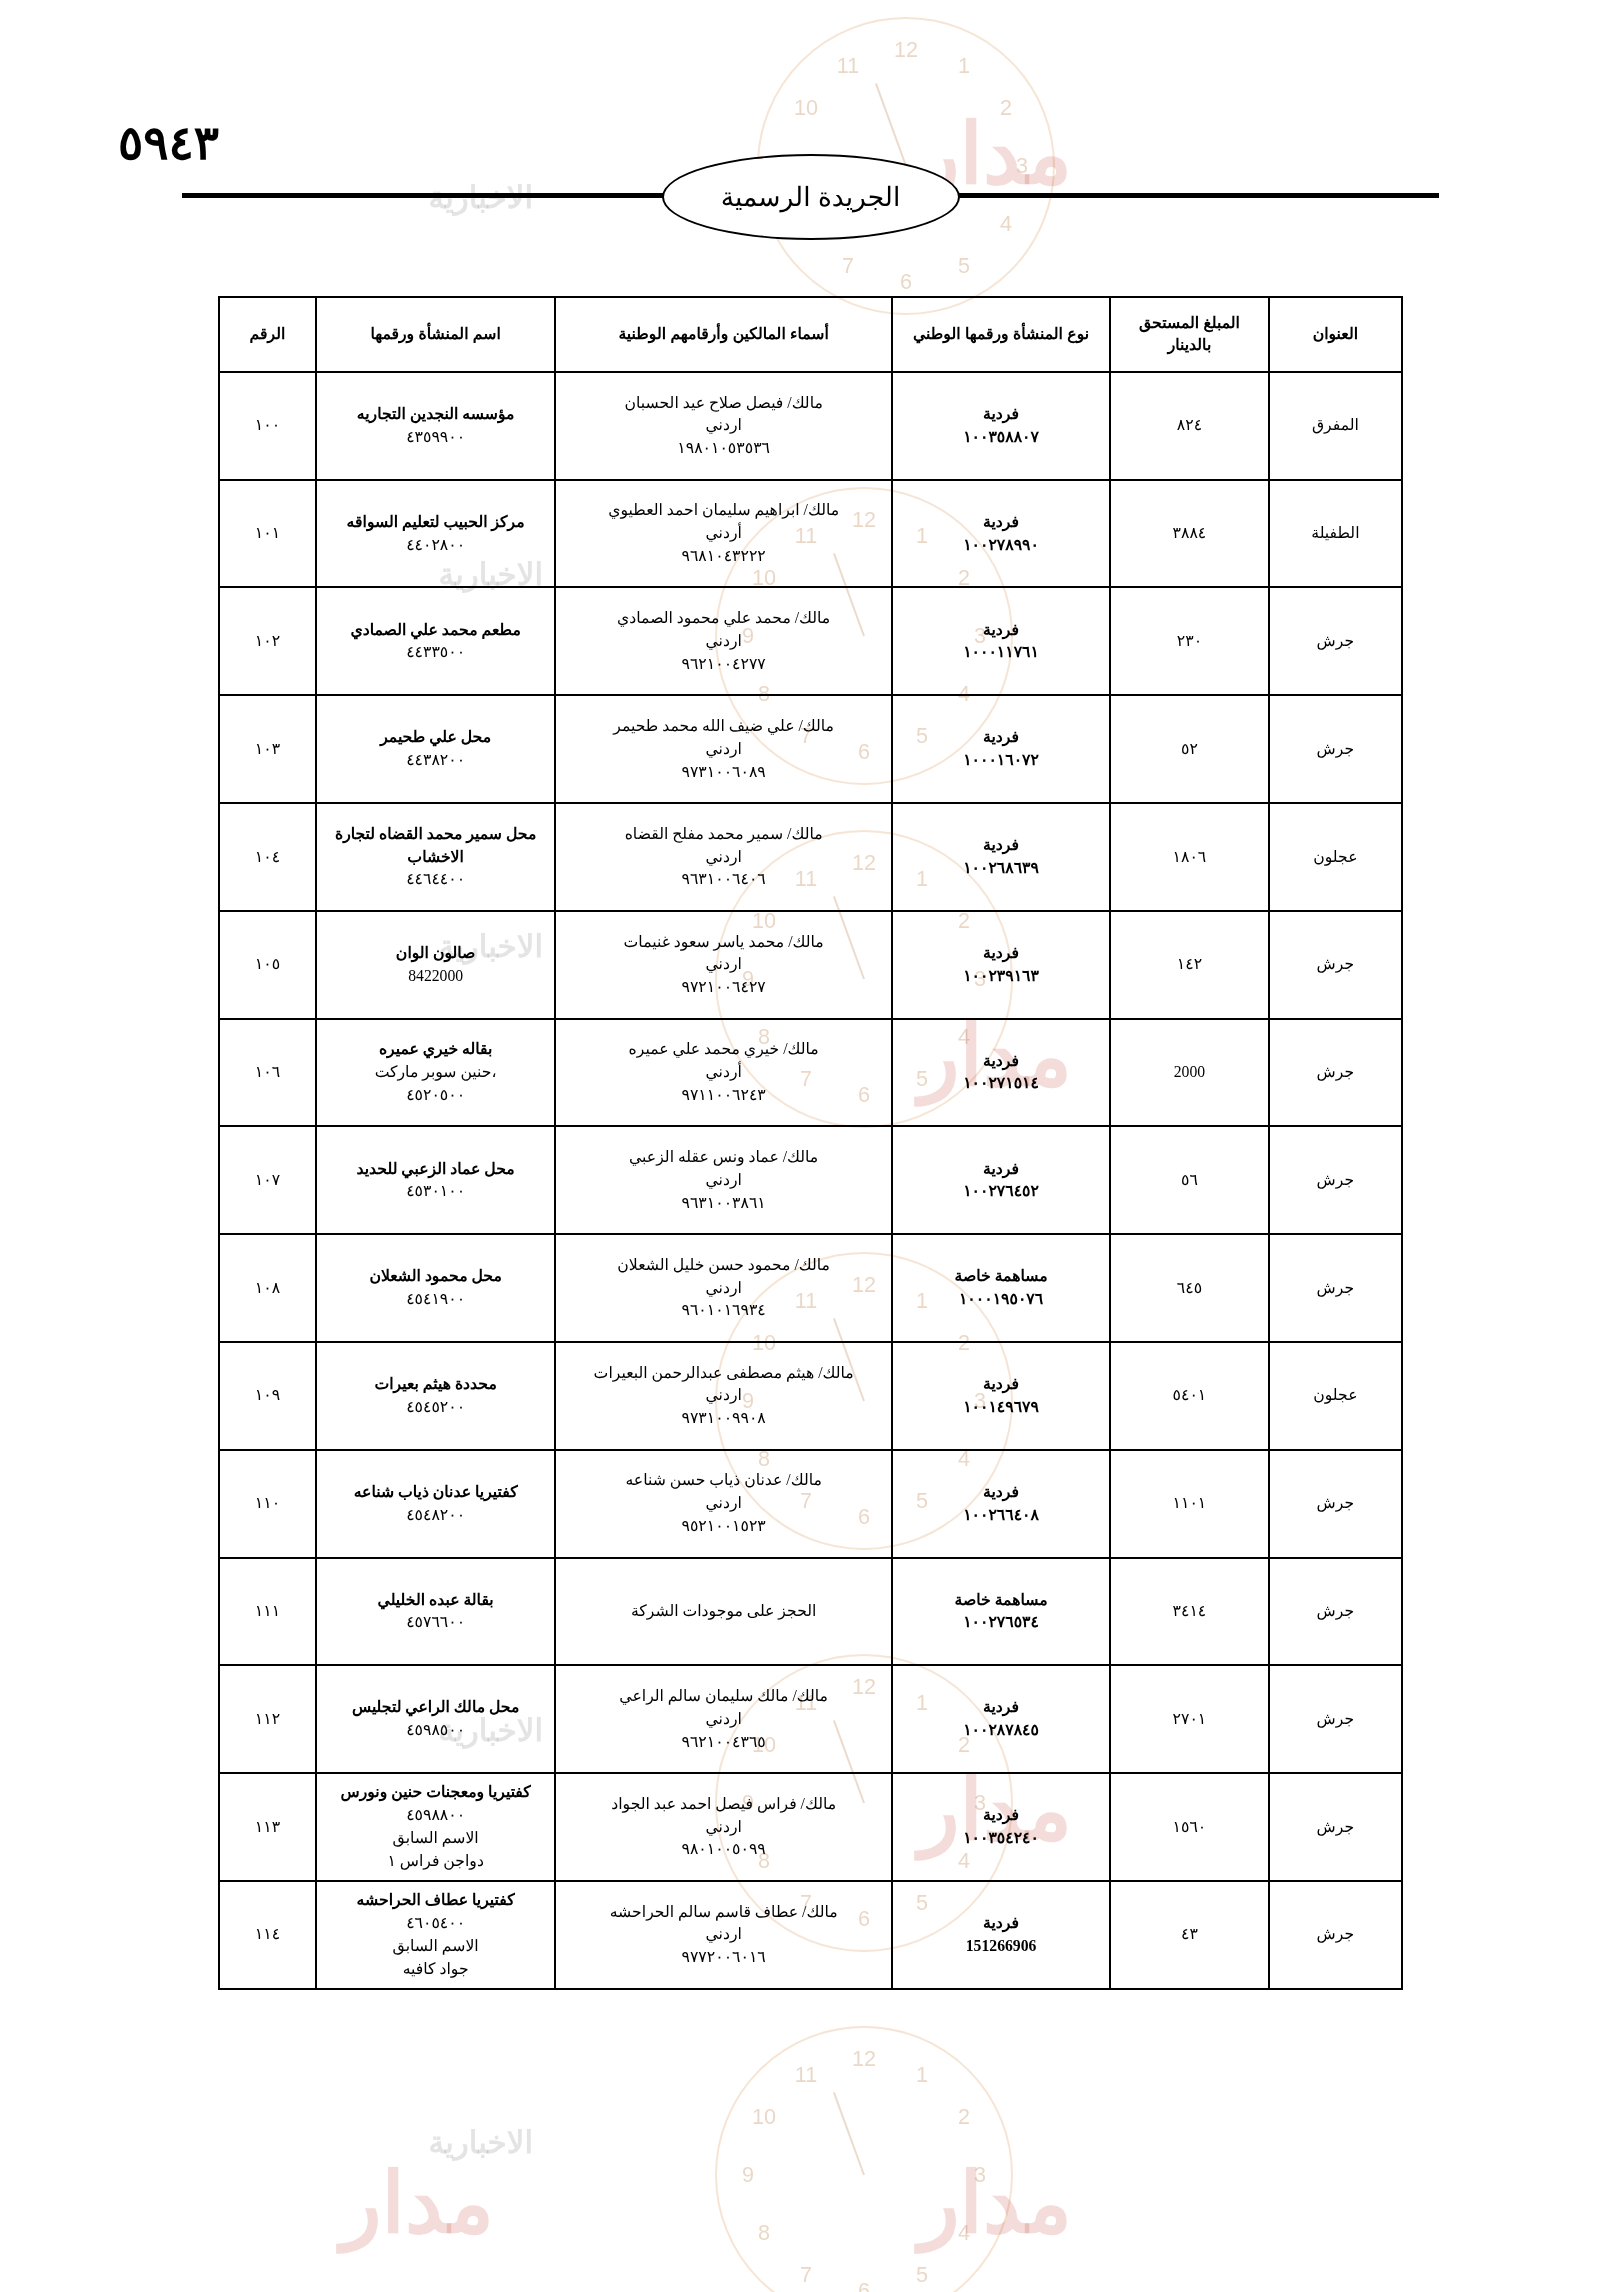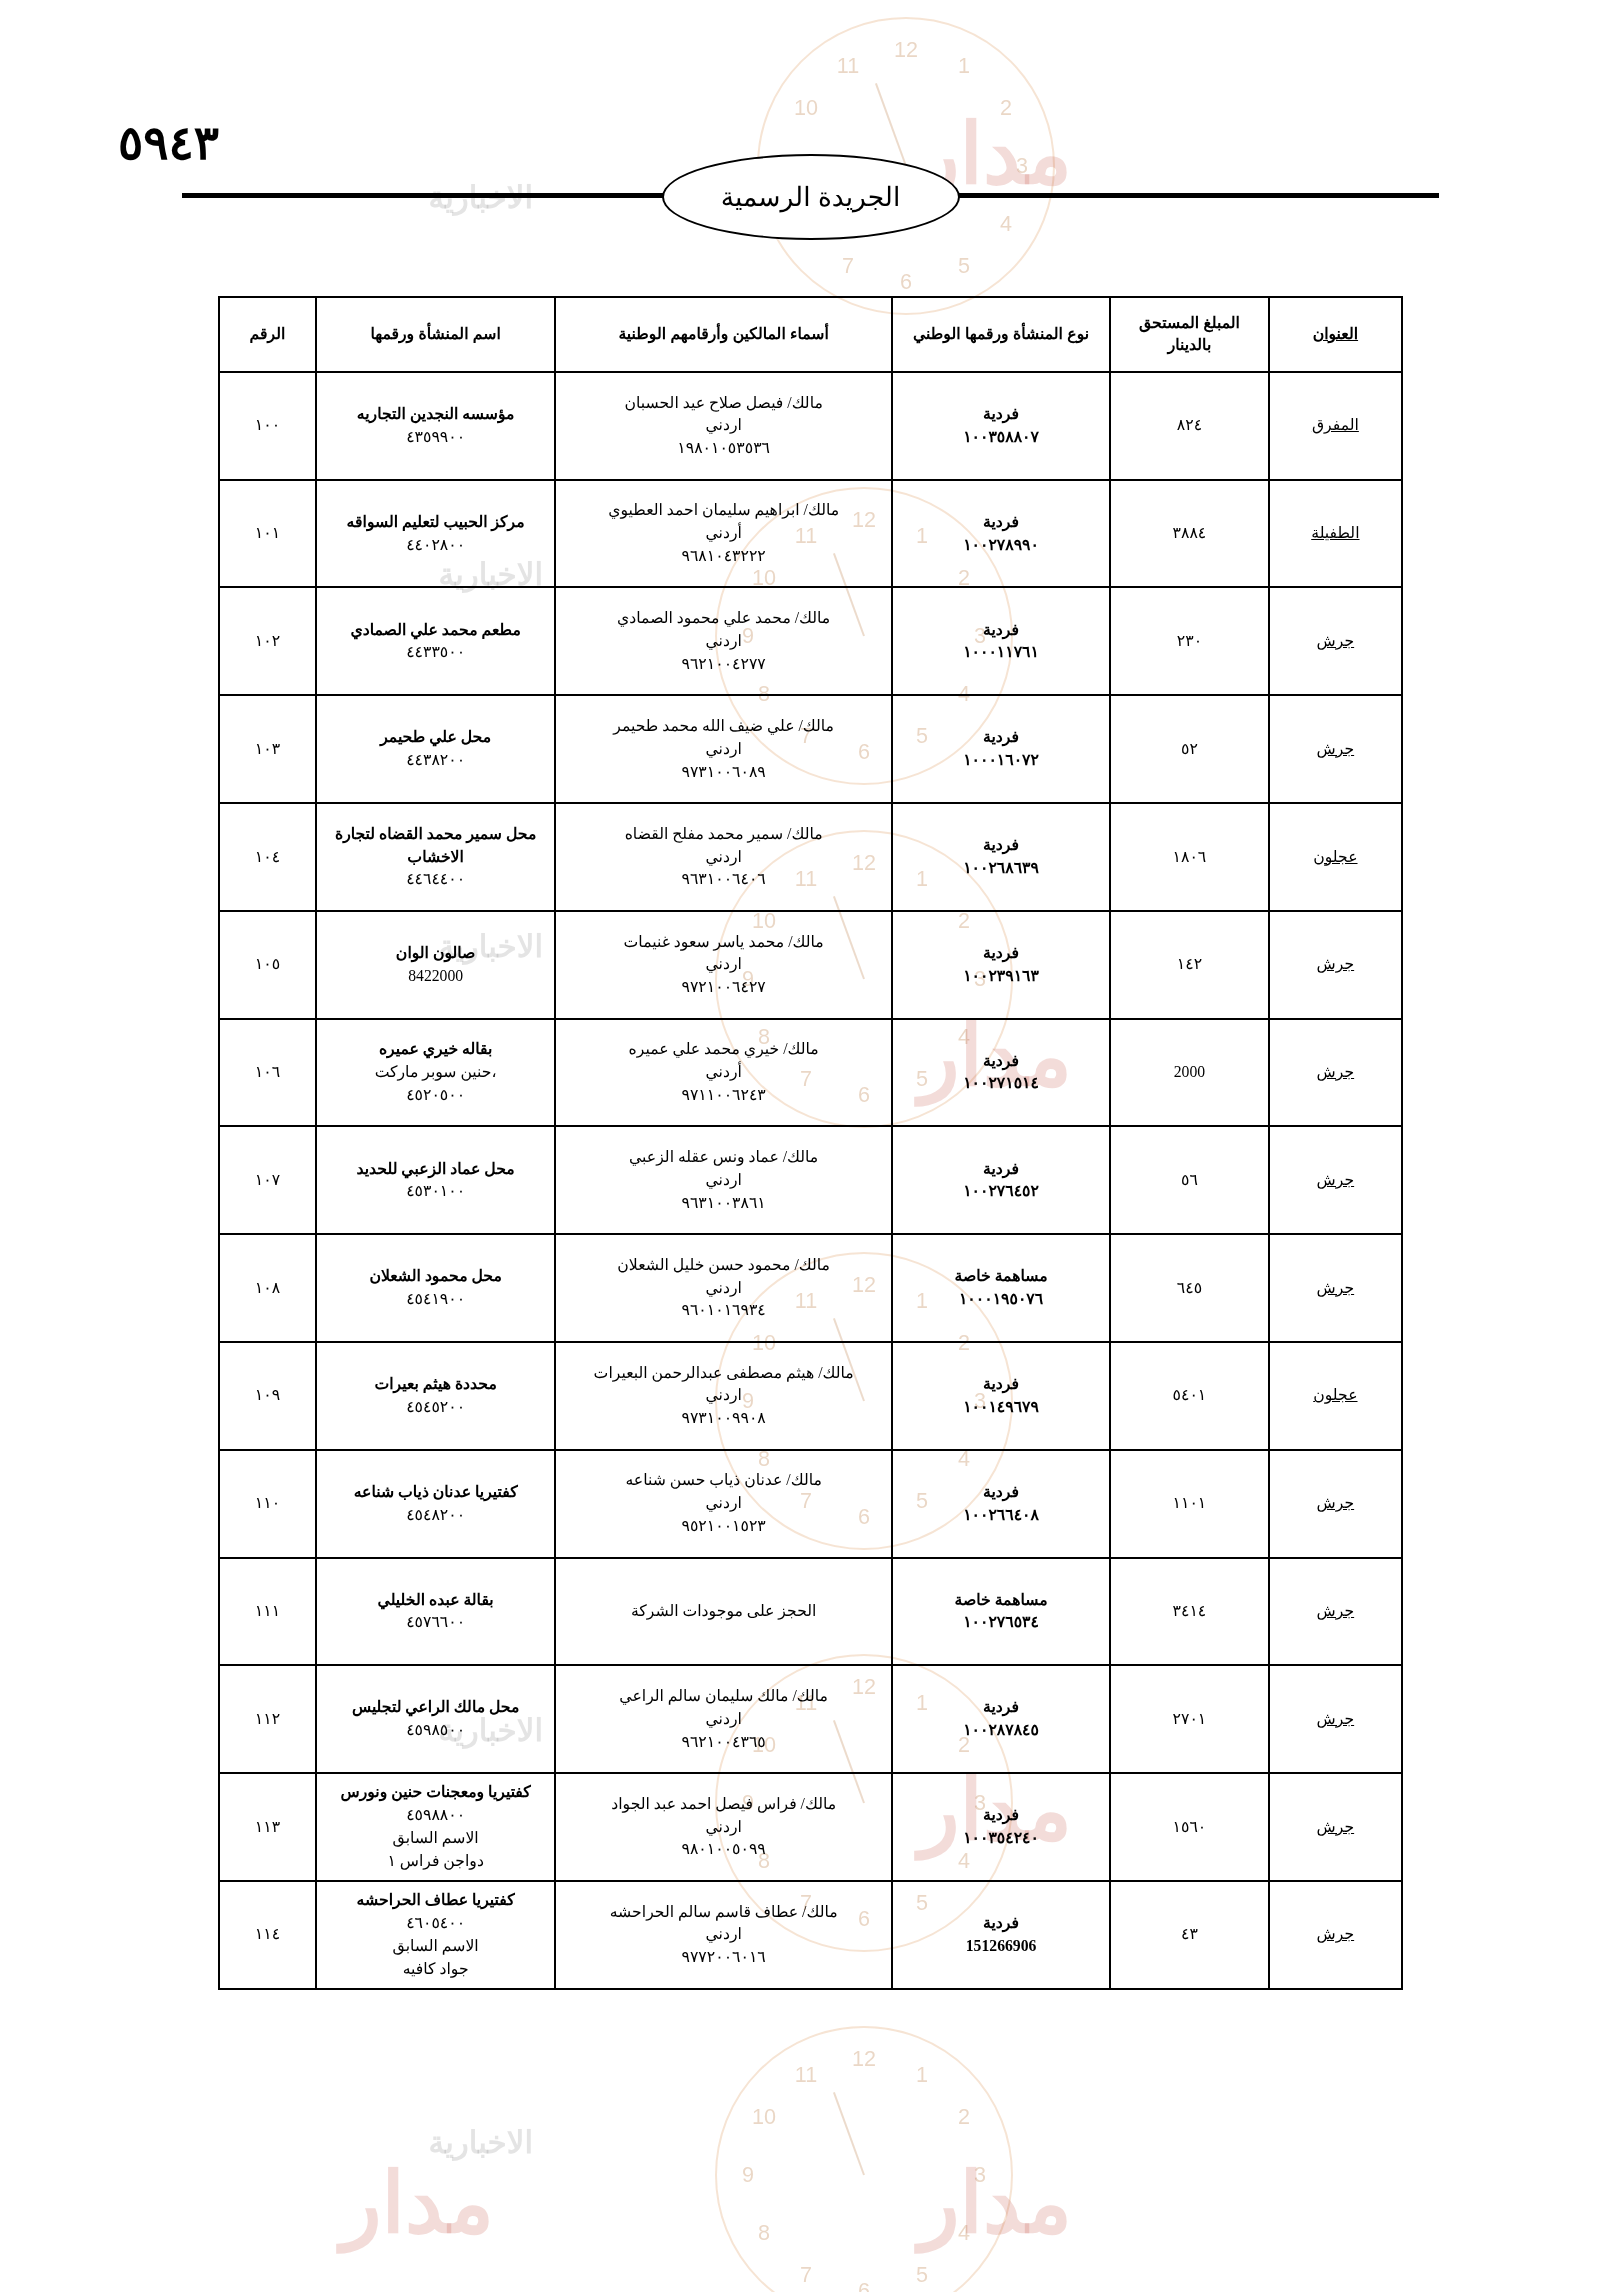--- a/index.html
+++ b/index.html
@@ -124,21 +124,21 @@
     font-family: "Liberation Sans", sans-serif;
     font-weight: bold;
     font-size: 15.7px;
     padding: 13.7px 3.9px;
   }
   td.num, th.num { width: 86px; }
   td.name, th.name { width: 227px; }
   td.owner, th.owner { width: 323px; }
   td.type, th.type { width: 206px; font-weight: bold; }
   td.amount, th.amount { width: 147px; }
-  td.addr, th.addr { width: 122px; text-decoration: underline; }
+  td.addr, th.addr { width: 122px; }
 
   .cell-line { display: block; }
   .cell-line.b { font-weight: bold; }
   td.tall { height: 94px; }
 </style>
 </head>
 <body>
 
 <div class="page">
 

